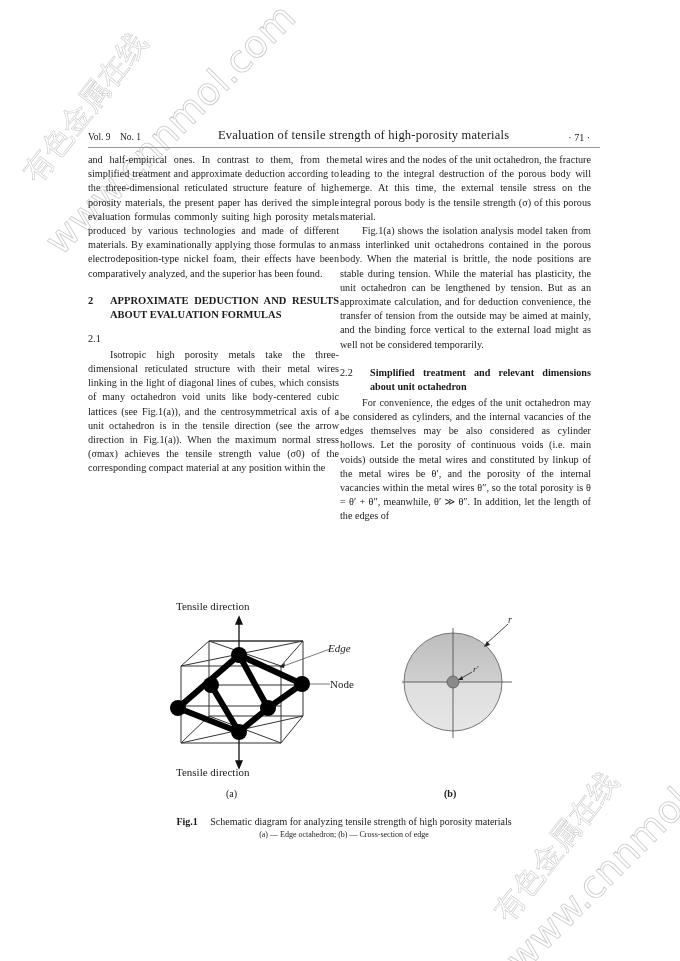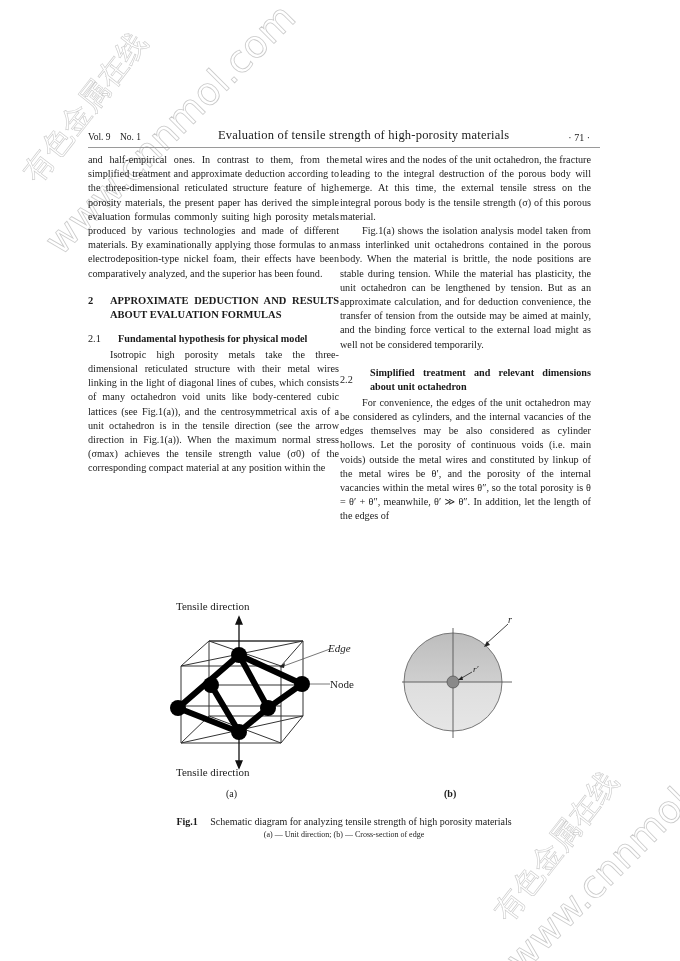--- a/index.html
+++ b/index.html
@@ -55,29 +55,28 @@
 <div class="rule"></div>
 
 <div class="col left">
   <p>and half-empirical ones. In contrast to them, from the simplified treatment and approximate deduction according to the three-dimensional reticulated structure feature of high porosity materials, the present paper has derived the simple evaluation formulas commonly suiting high porosity metals produced by various technologies and made of different materials. By examinationally applying those formulas to an electrodeposition-type nickel foam, their effects have been comparatively analyzed, and the superior has been found.</p>
   <div class="sec-h">
     <span class="num">2</span>
     <span class="txt">APPROXIMATE DEDUCTION AND RESULTS ABOUT EVALUATION FORMULAS</span>
   </div>
   <div class="sub-h">
     <span class="num">2.1</span>
-    <span class="txt">Fundamental hypothesis for physical model</span>
   </div>
   <p class="indent">Isotropic high porosity metals take the three-dimensional reticulated structure with their metal wires linking in the light of diagonal lines of cubes, which consists of many octahedron void units like body-centered cubic lattices (see Fig.1(a)), and the centrosymmetrical axis of a unit octahedron is in the tensile direction (see the arrow direction in Fig.1(a)). When the maximum normal stress (σmax) achieves the tensile strength value (σ0) of the corresponding compact material at any position within the</p>
 </div>
 
 <div class="col right">
   <p>metal wires and the nodes of the unit octahedron, the fracture leading to the integral destruction of the porous body will emerge. At this time, the external tensile stress on the integral porous body is the tensile strength (σ) of this porous material.</p>
   <p class="indent">Fig.1(a) shows the isolation analysis model taken from mass interlinked unit octahedrons contained in the porous body. When the material is brittle, the node positions are stable during tension. While the material has plasticity, the unit octahedron can be lengthened by tension. But as an approximate calculation, and for deduction convenience, the transfer of tension from the outside may be aimed at mainly, and the binding force vertical to the external load might as well not be considered temporarily.</p>
-  <div class="sub-h" style="margin-top:14px;align-items:center;">
+  <div class="sub-h" style="margin-top:14px;">
     <span class="num">2.2</span>
     <span class="txt">Simplified treatment and relevant dimensions about unit octahedron</span>
   </div>
   <p class="indent">For convenience, the edges of the unit octahedron may be considered as cylinders, and the internal vacancies of the edges themselves may be also considered as cylinder hollows. Let the porosity of continuous voids (i.e. main voids) outside the metal wires and constituted by linkup of the metal wires be θ′, and the porosity of the internal vacancies within the metal wires θ″, so the total porosity is θ = θ′ + θ″, meanwhile, θ′ ≫ θ″. In addition, let the length of the edges of</p>
 </div>
 
 <div class="fig-a">
   <span class="fig-label" style="left:26px; top:2px;">Tensile direction</span>
   <svg width="220" height="205" style="position:absolute;left:0;top:0;">
 
@@ -157,14 +156,14 @@
   <span class="fig-label" style="left:108px; top:4px; font-size:10px; font-style:italic;">r</span>
   <span class="fig-label" style="left:73px; top:54px; font-size:9px; font-style:italic;">r′</span>
   <span class="fig-label" style="left:44px; top:178px; font-size:10px; font-weight:bold;">(b)</span>
 </div>
 
 <div class="caption">
   <div>
     <span class="figno">Fig.1</span>
     <span>Schematic diagram for analyzing tensile strength of high porosity materials</span>
   </div>
-  <div class="sub">(a) — Unit direction; (b) — Cross-section of edge</div>
+  <div class="sub">(a) — Edge octahedron; (b) — Cross-section of edge</div>
 </div>
 
 </body></html>

